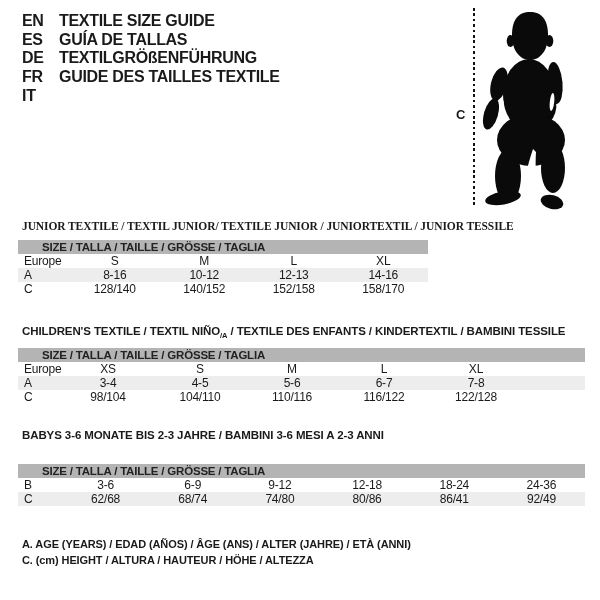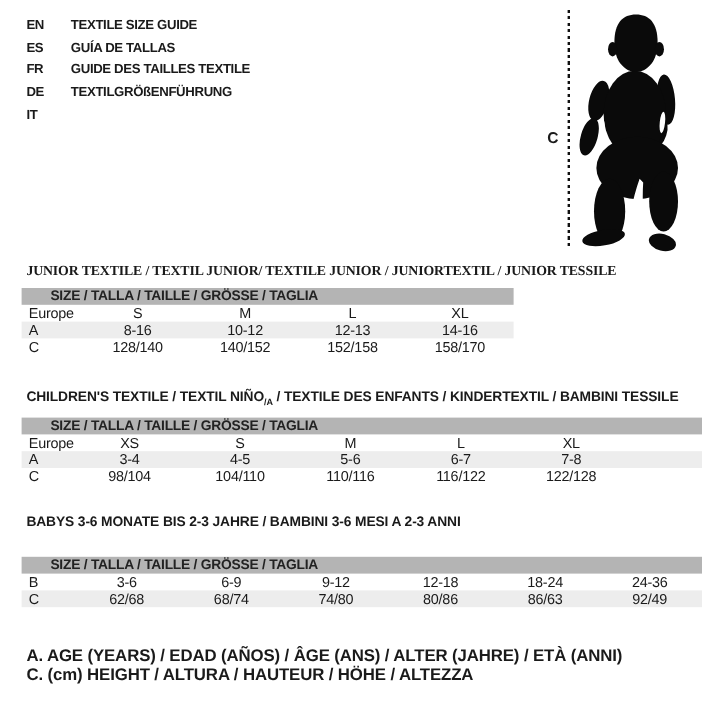--- a/index.html
+++ b/index.html
@@ -2,21 +2,21 @@
 <html><head>
 <meta charset="utf-8">
 <style>
   html,body{margin:0;padding:0;background:#fff;}
   .canvas{
     position:relative;width:600px;height:600px;background:#ffffff;overflow:hidden;
     font-family:"Liberation Sans",sans-serif;color:#1a1a1a;
   }
   
   .lang-list{position:absolute;left:22px;top:12px;}
-  .lang-row{display:flex;height:18.6px;align-items:center;font-weight:bold;font-size:11px;letter-spacing:-0.3px;}
+  .lang-row{display:flex;height:18.6px;align-items:center;font-weight:bold;font-size:16px;letter-spacing:-0.3px;}
   .lang-code{width:37px;}
   
   .dash-line{
     position:absolute;left:473px;top:8px;width:2.4px;height:199px;
     background:repeating-linear-gradient(to bottom,#111 0px,#111 2.6px,transparent 2.6px,transparent 5.4px);
   }
   .fig-label{position:absolute;left:456px;top:107px;font-size:13px;font-weight:bold;}
   .baby-svg{position:absolute;left:481px;top:10px;}
   
   .tbl-title{position:absolute;left:22px;font-size:11.5px;font-weight:bold;letter-spacing:-0.1px;line-height:18px;white-space:nowrap;}
@@ -26,43 +26,43 @@
   .size-head{height:14px;background:#b4b4b4;display:flex;align-items:center;padding-left:24px;font-size:11.5px;font-weight:bold;color:#222;box-sizing:border-box;}
   .trow{display:flex;height:14px;align-items:center;}
   .trow.alt{background:#ededed;}
   .cl{padding-left:6px;box-sizing:border-box;}
   .cv{text-align:center;}
   .t1{width:410px;} .t1 .cl{width:52px;} .t1 .cv{width:89.5px;}
   .t2{width:567px;} .t2 .cl{width:44px;} .t2 .cv{width:92px;}
   .t3{width:567px;} .t3 .cl{width:44px;} .t3 .cv{width:87.2px;}
   
   .footnotes{position:absolute;left:22px;top:538px;}
-  .fn{height:16px;font-size:14px;font-weight:bold;letter-spacing:-0.1px;}
+  .fn{height:16px;font-size:11px;font-weight:bold;letter-spacing:-0.1px;}
 </style>
 </head>
 <body>
 
 <div class="canvas">
 
   <div class="lang-list">
     <div class="lang-row">
       <span class="lang-code">EN</span>
       <span class="lang-label">TEXTILE SIZE GUIDE</span>
     </div>
     <div class="lang-row">
       <span class="lang-code">ES</span>
       <span class="lang-label">GUÍA DE TALLAS</span>
     </div>
     <div class="lang-row">
+      <span class="lang-code">DE</span>
+      <span class="lang-label">TEXTILGRÖßENFÜHRUNG</span>
+    </div>
+    <div class="lang-row">
       <span class="lang-code">FR</span>
       <span class="lang-label">GUIDE DES TAILLES TEXTILE</span>
-    </div>
-    <div class="lang-row">
-      <span class="lang-code">DE</span>
-      <span class="lang-label">TEXTILGRÖßENFÜHRUNG</span>
     </div>
     <div class="lang-row">
       <span class="lang-code">IT</span>
     </div>
   </div>
 
   <div class="dash-line"></div>
   <div class="fig-label">C</div>
   <svg class="baby-svg" width="90" height="200" viewBox="0 0 90 200" xmlns="http://www.w3.org/2000/svg">
     <g fill="#0a0a0a">
@@ -157,21 +157,21 @@
       <span class="cv">12-18</span>
       <span class="cv">18-24</span>
       <span class="cv">24-36</span>
     </div>
     <div class="trow alt">
       <span class="cl">C</span>
       <span class="cv">62/68</span>
       <span class="cv">68/74</span>
       <span class="cv">74/80</span>
       <span class="cv">80/86</span>
-      <span class="cv">86/63</span>
+      <span class="cv">86/41</span>
       <span class="cv">92/49</span>
     </div>
   </div>
 
   <div class="footnotes">
     <div class="fn">A. AGE (YEARS) / EDAD (AÑOS) / ÂGE (ANS) / ALTER (JAHRE) / ETÀ (ANNI)</div>
     <div class="fn">C. (cm) HEIGHT / ALTURA / HAUTEUR / HÖHE / ALTEZZA</div>
   </div>
 
 </div>

